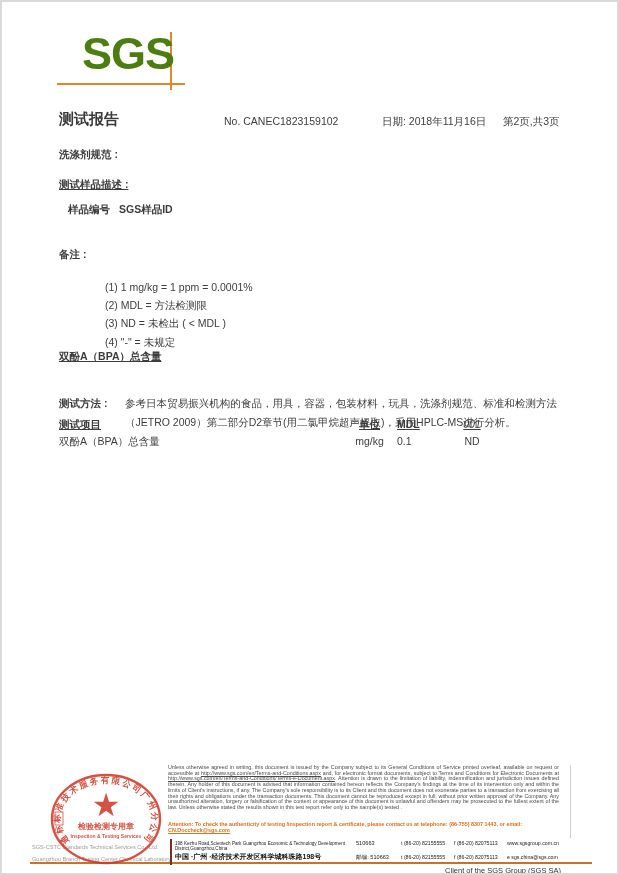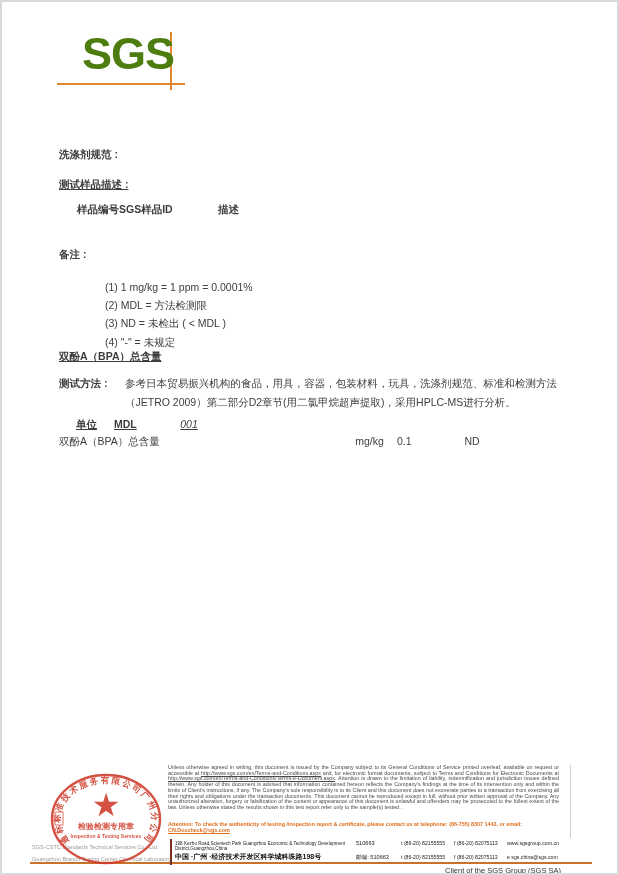--- a/index.html
+++ b/index.html
@@ -32,32 +32,32 @@
   .h-date  { position: absolute; left: 323px; top: 5px; font-size: 10.5px; }
   .h-pages { position: absolute; left: 444px; top: 5px; font-size: 10.5px; }
 
   .results-label { position: absolute; left: 57px; top: 146px; font-size: 10.5px; font-weight: bold; }
 
   .sample-heading { position: absolute; left: 57px; top: 176px; font-size: 10.5px; font-weight: bold; text-decoration: underline; }
 
   .sample-table { position: absolute; left: 57px; top: 199px; width: 330px; font-size: 10.5px; }
   .s-row { display: flex; line-height: 17px; }
   .s-head { font-weight: bold; }
-  .s-c1 { width: 60px; text-align: right; }
+  .s-c1 { width: 60px; text-align: center; }
   .s-c2 { width: 90px; text-align: left; }
   .s-c3 { flex: 1; padding-left: 9px; }
 
   .notes-block { position: absolute; left: 57px; top: 245px; font-size: 10.5px; }
   .notes-label { font-weight: bold; line-height: 15px; }
   .notes-items { margin-left: 46px; margin-top: 16px; }
   .notes-items .note-item { line-height: 18.2px; }
 
   .bpa-title { position: absolute; left: 57px; top: 348px; font-size: 10.5px; font-weight: bold; text-decoration: underline; }
 
-  .method-row { position: absolute; left: 57px; top: 372px; width: 505px; display: flex; font-size: 10.5px; }
+  .method-row { position: absolute; left: 57px; top: 392px; width: 505px; display: flex; font-size: 10.5px; }
   .method-label { width: 66px; flex-shrink: 0; font-weight: bold; line-height: 19px; }
   .method-text { width: 432px; line-height: 19px; text-align: justify; }
 
   .result-table { position: absolute; left: 57px; top: 414px; width: 438px; font-size: 10.5px; }
   .r-row { display: flex; line-height: 17px; }
   .r-head { font-weight: bold; }
   .r-head span { text-decoration: underline; }
   .r-item { flex: 1; }
   .r-unit { width: 55px; text-align: center; }
   .r-mdl  { width: 50px; text-align: left; }
@@ -102,30 +102,35 @@
 <body>
 
 <div class="page">
 
   <div class="logo">
     <div class="logo-vline"></div>
     <div class="logo-text">SGS</div>
     <div class="logo-hline"></div>
   </div>
 
+  <div class="header-row">
+    <span class="doc-title">测试报告</span>
+    <span class="h-no">No. CANEC1823159102</span>
+    <span class="h-date">日期: 2018年11月16日</span>
+    <span class="h-pages">第2页,共3页</span>
+  </div>
 
   <div class="results-label">洗涤剂规范 :</div>
 
   <div class="sample-heading">测试样品描述 :</div>
 
   <div class="sample-table">
     <div class="s-row s-head">
       <span class="s-c1">样品编号</span>
       <span class="s-c2">SGS样品ID</span>
-      <span class="s-c3">描述</span>
     </div>
   </div>
 
   <div class="notes-block">
     <div class="notes-label">备注 :</div>
     <div class="notes-items">
       <div class="note-item">(1) 1 mg/kg = 1 ppm = 0.0001%</div>
       <div class="note-item">(2) MDL = 方法检测限</div>
       <div class="note-item">(3) ND = 未检出 ( &lt; MDL )</div>
       <div class="note-item">(4) "-" = 未规定</div>
@@ -134,20 +139,21 @@
 
   <div class="bpa-title">双酚A（BPA）总含量</div>
 
   <div class="method-row">
     <span class="method-label">测试方法 :</span>
     <div class="method-text">参考日本贸易振兴机构的食品，用具，容器，包装材料，玩具，洗涤剂规范、标准和检测方法（JETRO 2009）第二部分D2章节(用二氯甲烷超声提取)，采用HPLC-MS进行分析。</div>
   </div>
 
   <div class="result-table">
     <div class="r-row r-head">
+      <span class="r-item">测试项目</span>
       <span class="r-unit">单位</span>
       <span class="r-mdl">MDL</span>
       <span class="r-001">001</span>
     </div>
     <div class="r-row">
       <span class="r-item">双酚A（BPA）总含量</span>
       <span class="r-unit">mg/kg</span>
       <span class="r-mdl">0.1</span>
       <span class="r-001">ND</span>
     </div>

